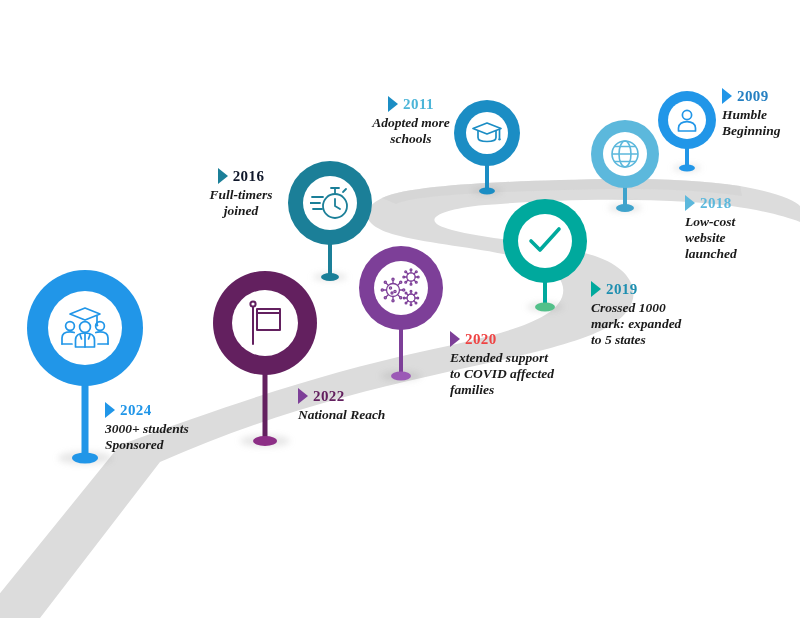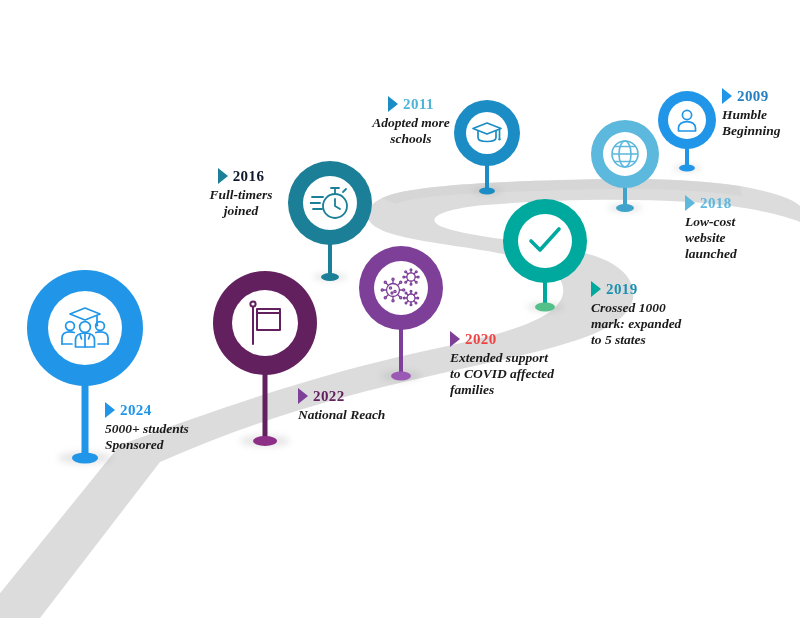--- a/index.html
+++ b/index.html
@@ -154,21 +154,21 @@
           </g>
         </svg>
       </div>
     </div>
   </div>
   <div class="label rgt" style="left:105px; top:402px; width:150px;">
     <div class="yearrow">
       <span class="tri" style="border-color:transparent transparent transparent #2196e8;"></span>
       <span class="yr" style="color:#2196e8;">2024</span>
     </div>
-    <div class="desc">5000+ students
+    <div class="desc">3000+ students
 Sponsored</div>
   </div>
 
   <div class="marker" style="left:265px; top:325px;">
     <div class="shadow-ellipse" style="left:0px; top:116px; width:50px; height:12px;"></div>
     <div class="stem" style="left:0px; top:0px; width:5px; height:118px; background:#63205f;"></div>
     <div class="foot" style="left:0px; top:116px; width:24px; height:10px; background:#8d2f86;"></div>
     <div class="bulb" style="left:0px; top:-2px; width:104px; height:104px; background:#63205f;">
       <div class="inner" style="width:66px; height:66px;">
         <svg width="42" height="46" viewBox="0 0 42 46">

